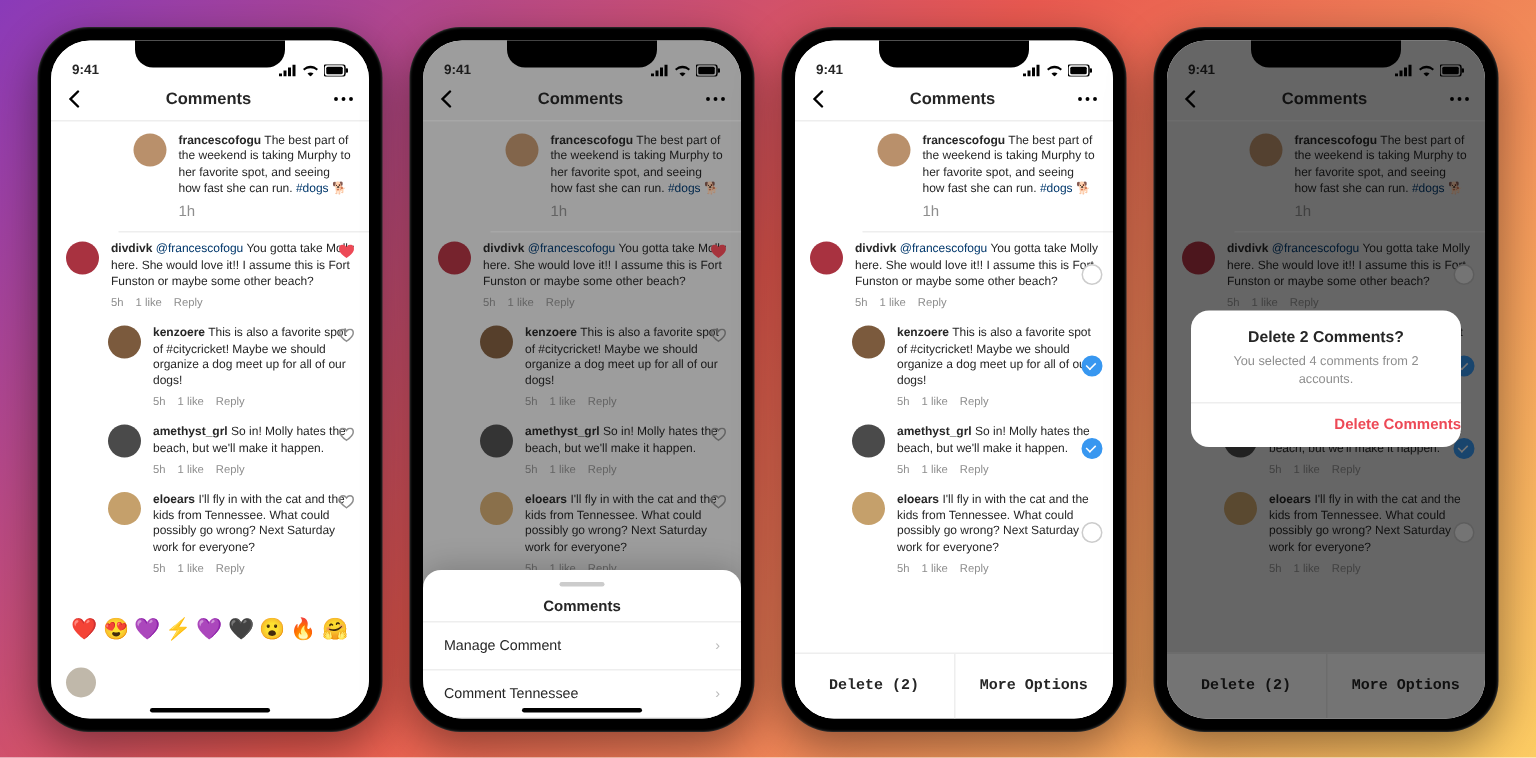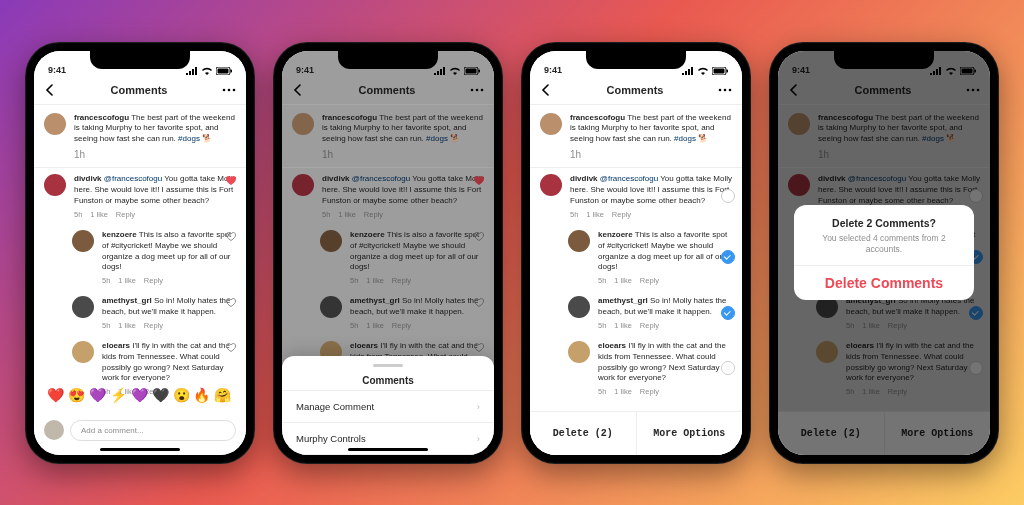--- a/index.html
+++ b/index.html
@@ -10,21 +10,21 @@
     font-family: -apple-system, BlinkMacSystemFont, "Segoe UI", Helvetica, Arial, sans-serif;
     background: linear-gradient(135deg, #8a3ab9 0%, #e95950 45%, #fccc63 100%);
     display: flex;
     justify-content: center;
     align-items: center;
     gap: 18px;
   }
 
   .phone {
     width: 230px;
-    height: 422px;
+    height: 470px;
     background: #000;
     border-radius: 34px;
     padding: 9px;
     box-shadow: 0 10px 30px rgba(0,0,0,0.4), inset 0 0 2px rgba(255,255,255,0.4);
     position: relative;
     flex-shrink: 0;
   }
   .notch {
     position: absolute;
     top: 9px;
@@ -70,20 +70,21 @@
     border-bottom: 1px solid #eee;
   }
   .navbar .title { font-weight:600; font-size:11px; }
   .back svg, .more svg { display:block; }
 
   .post-caption {
     display:flex;
     gap:8px;
     padding: 8px 10px 6px 10px;
     border-bottom: 1px solid #eee;
+    margin-left: 45px;
   }
   .avatar {
     width:22px; height:22px; border-radius:50%; flex-shrink:0;
   }
   .caption-text { flex:1; line-height:1.35; }
   .username { font-weight:600; }
   .hashtag { color:#00376b; }
   .meta { color:#8e8e8e; font-size:10px; margin-top:3px; }
 
   .comment-row {
@@ -163,21 +164,21 @@
     position:absolute; inset:0; background:rgba(0,0,0,0.35);
     display:flex; align-items:center; justify-content:center;
     z-index:60;
   }
   .alert {
     width: 180px; background:#fff; border-radius:12px; overflow:hidden;
     text-align:center;
   }
   .alert-title { font-weight:600; font-size:10.5px; padding:12px 12px 4px 12px; }
   .alert-msg { font-size:8.5px; color:#8e8e8e; padding:0 14px 10px 14px; line-height:1.3;}
-  .alert-btn { border-top:1px solid #eee; padding:9px 0; font-size:14px;}
+  .alert-btn { border-top:1px solid #eee; padding:9px 0; font-size:10px;text-align:right;}
   .alert-danger { color:#ed4956; font-weight:600; }
 </style>
 </head>
 <body>
 
 <div class="phone">
   <div class="notch"></div>
   <div class="screen">
       <div class="screen-content">
     <div class="statusbar">
@@ -276,21 +277,20 @@
           <span>💜</span>
           <span>⚡</span>
           <span>💜</span>
           <span>🖤</span>
           <span>😮</span>
           <span>🔥</span>
           <span>🤗</span>
         </div>
     <div class="compose">
       <div class="avatar" style="background:#c0b8aa"></div>
-      <div class="compose-input">Add a comment...</div>
     </div>
     <div class="home-indicator"></div>
   </div>
     </div>
 </div>
 
 <div class="phone dim">
   <div class="notch"></div>
   <div class="screen">
    <div class="screen-content">
@@ -383,21 +383,21 @@
         </div>
    </div>
    <div class="action-sheet">
      <div class="grabber"></div>
      <div class="sheet-title">Comments</div>
      <div class="sheet-row">
        <span>Manage Comment</span>
        <span style="color:#bbb">›</span>
      </div>
      <div class="sheet-row">
-       <span>Murphy Controls</span>
+       <span>Comment Tennessee</span>
        <span style="color:#bbb">›</span>
      </div>
      <div class="home-indicator"></div>
    </div>
   </div>
 </div>
 
 <div class="phone">
   <div class="notch"></div>
   <div class="screen">

